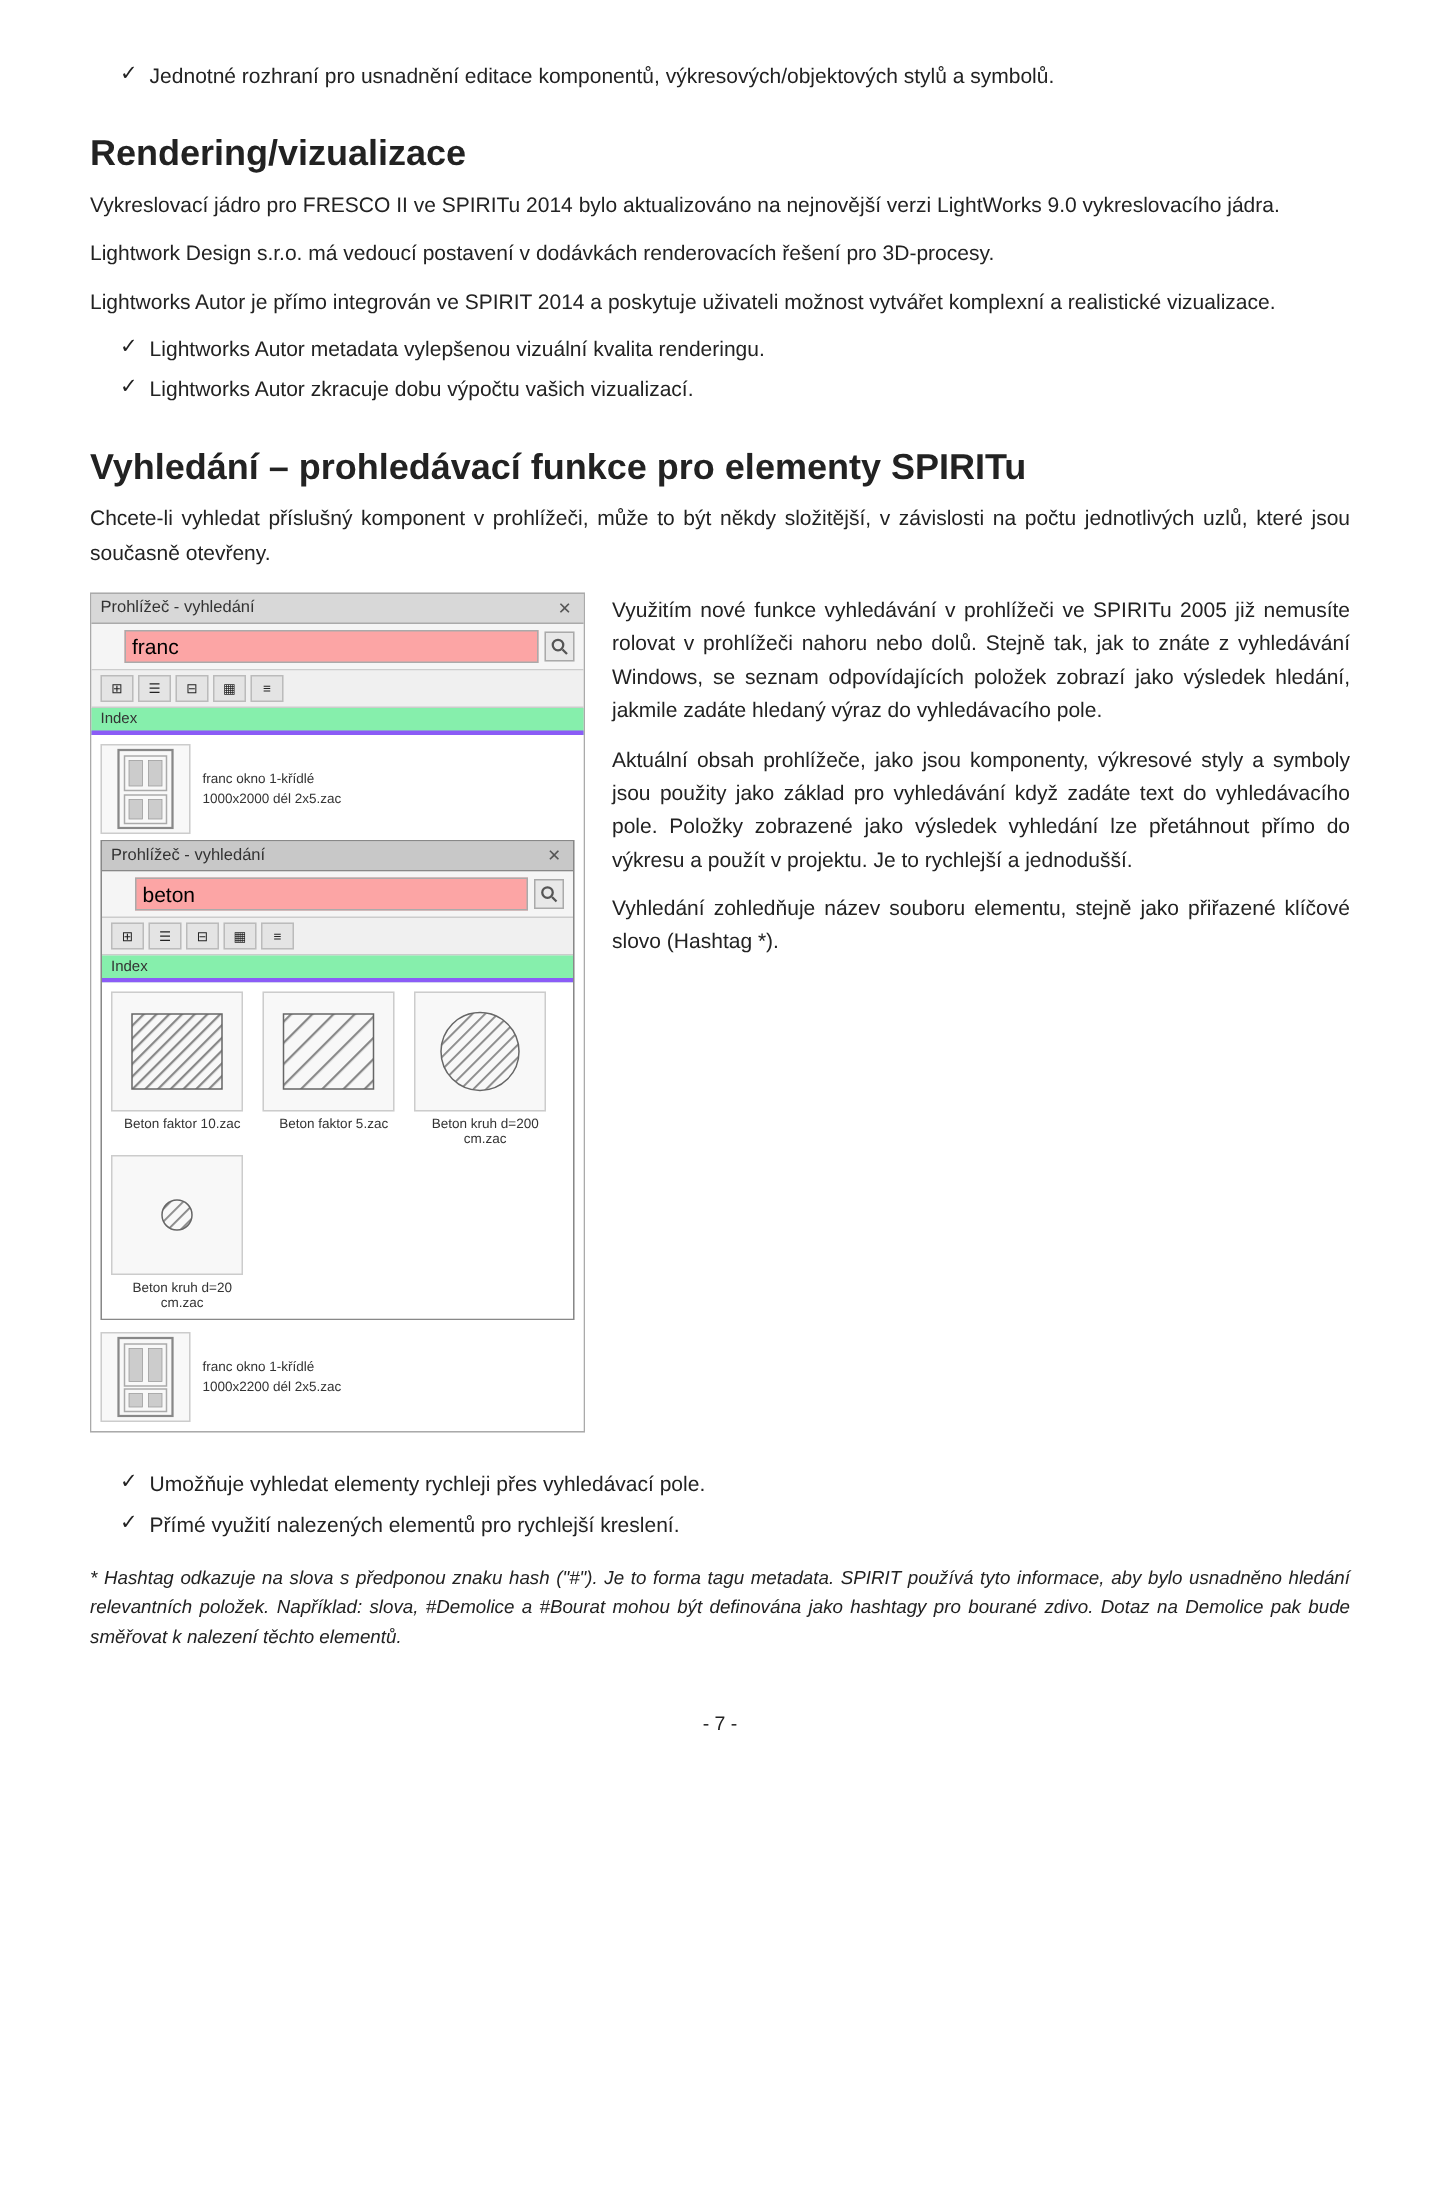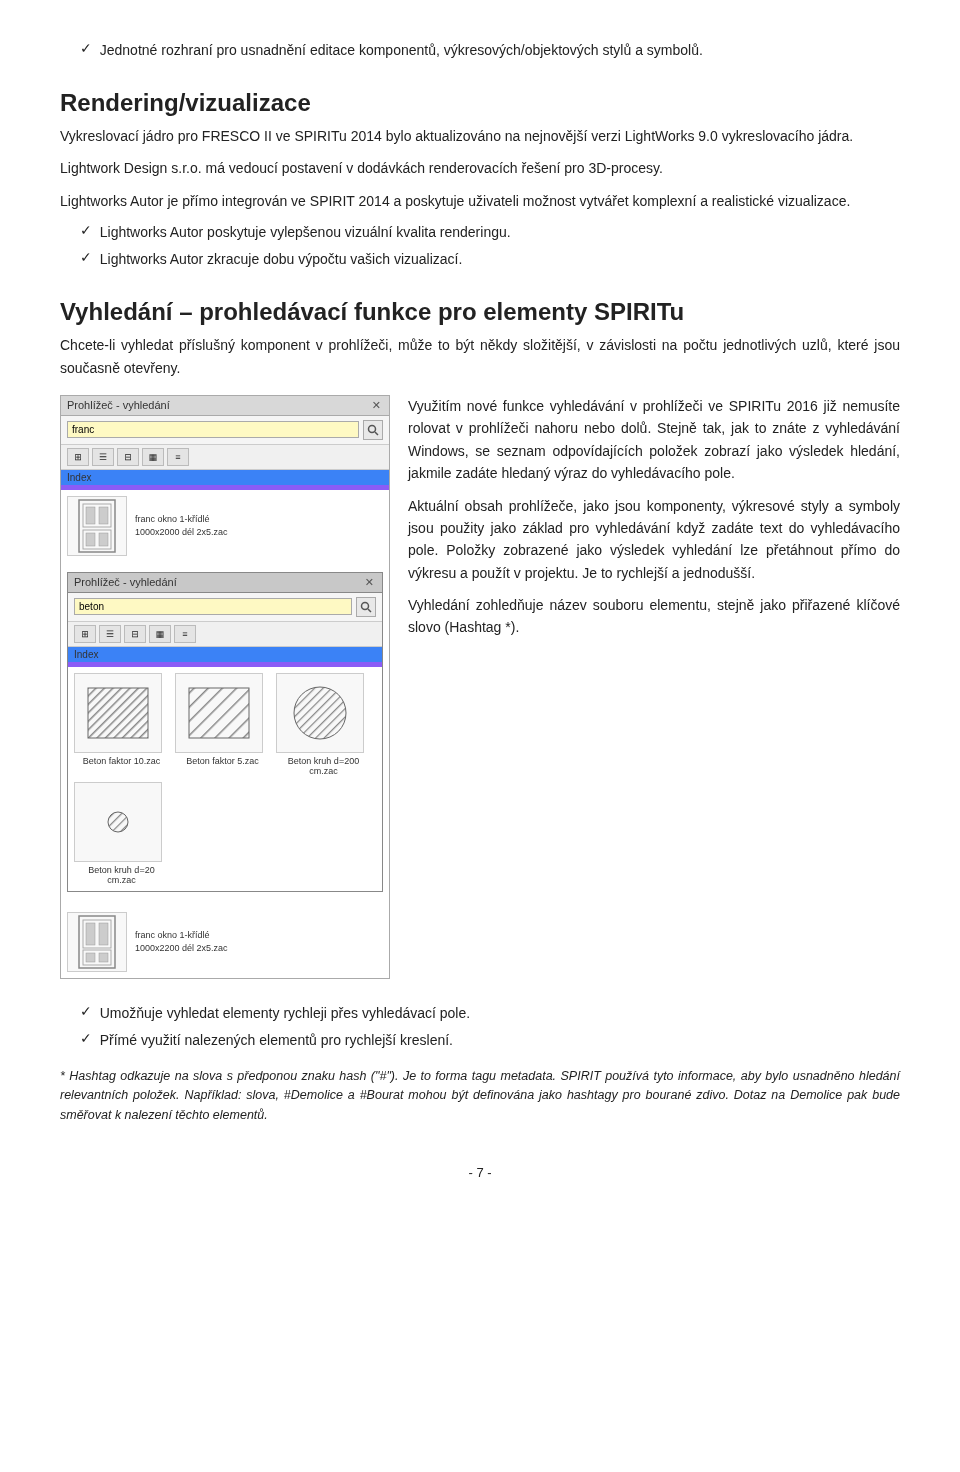--- a/index.html
+++ b/index.html
@@ -93,22 +93,23 @@
       display: flex;
       gap: 4px;
       align-items: center;
       background: #f5f5f5;
       border-bottom: 1px solid #ccc;
     }
     .browser-search-input {
       flex: 1;
       border: 1px solid #aaa;
       padding: 2px 4px;
-      font-size: 10px;
-      background: #fef9c3;
+      font-size: 14px;
+      background: #fca5a5;
+      margin-left: 16px;
     }
     .browser-search-btn {
       width: 20px;
       height: 20px;
       border: 1px solid #aaa;
       background: #e8e8e8;
       font-size: 10px;
       cursor: pointer;
       display: flex;
       align-items: center;
@@ -129,22 +130,22 @@
       font-size: 9px;
       cursor: pointer;
       display: flex;
       align-items: center;
       justify-content: center;
     }
     .browser-index-label {
       font-size: 10px;
       color: #333;
       padding: 2px 6px;
-      border-bottom: 5px solid #8b5cf6;
-      background: #3b82f6;
+      border-bottom: 3px solid #8b5cf6;
+      background: #86efac;
     }
 
     
     .inner-browser-window {
       border: 1px solid #888;
       background: #f0f0f0;
       font-size: 11px;
     }
     .inner-browser-titlebar {
       background: #c8c8c8;
@@ -206,21 +207,21 @@
 
 <div class="section-heading">Rendering/vizualizace</div>
 
 <p class="body-text">Vykreslovací jádro pro FRESCO II ve SPIRITu 2014 bylo aktualizováno na nejnovější verzi LightWorks 9.0 vykreslovacího jádra.</p>
 <p class="body-text">Lightwork Design s.r.o. má vedoucí postavení v dodávkách renderovacích řešení pro 3D-procesy.</p>
 <p class="body-text">Lightworks Autor je přímo integrován ve SPIRIT 2014 a poskytuje uživateli možnost vytvářet komplexní a realistické vizualizace.</p>
 
 <div class="bullet-section">
   <div class="check-item">
     <span class="check-icon">✓</span>
-    <span class="check-text">Lightworks Autor poskytuje vylepšenou vizuální kvalita renderingu.</span>
+    <span class="check-text">Lightworks Autor metadata vylepšenou vizuální kvalita renderingu.</span>
   </div>
   <div class="check-item">
     <span class="check-icon">✓</span>
     <span class="check-text">Lightworks Autor zkracuje dobu výpočtu vašich vizualizací.</span>
   </div>
 </div>
 
 <div class="section-heading">Vyhledání – prohledávací funkce pro elementy SPIRITu</div>
 
 <p class="body-text">Chcete-li vyhledat příslušný komponent v prohlížeči, může to být někdy složitější, v závislosti na počtu jednotlivých uzlů, které jsou současně otevřeny.</p>
@@ -247,21 +248,21 @@
         <div class="toolbar-btn">⊞</div>
         <div class="toolbar-btn">☰</div>
         <div class="toolbar-btn">⊟</div>
         <div class="toolbar-btn">▦</div>
         <div class="toolbar-btn">≡</div>
       </div>
       <div class="browser-index-label">Index</div>
 
       <div style="position:relative; background:#fff; padding:6px; min-height:280px;">
 
-        <div style="display:flex; flex-direction:column; gap:16px;">
+        <div style="display:flex; flex-direction:column; gap:4px;">
 
           <div style="display:flex; align-items:center; gap:8px;">
             <div style="width:60px;height:60px;border:1px solid #ccc;background:#f8f8f8;display:flex;align-items:center;justify-content:center;flex-shrink:0;">
               <svg width="40" height="55" viewBox="0 0 40 55">
                 <rect x="2" y="2" width="36" height="52" fill="none" stroke="#888" stroke-width="1.5"></rect>
                 <rect x="6" y="6" width="28" height="23" fill="none" stroke="#aaa" stroke-width="1"></rect>
                 <rect x="6" y="32" width="28" height="19" fill="none" stroke="#aaa" stroke-width="1"></rect>
                 <rect x="9" y="9" width="9" height="17" fill="#ccc" stroke="#999" stroke-width="0.5"></rect>
                 <rect x="22" y="9" width="9" height="17" fill="#ccc" stroke="#999" stroke-width="0.5"></rect>
                 <rect x="9" y="35" width="9" height="13" fill="#ccc" stroke="#999" stroke-width="0.5"></rect>
@@ -369,21 +370,21 @@
               </svg>
             </div>
             <span style="font-size:9px;color:#333;line-height:1.4;">franc okno 1-křídlé<br>1000x2200 dél 2x5.zac</span>
           </div>
         </div>
       </div>
     </div>
   </div>
 
   <div class="text-col">
-    <p>Využitím nové funkce vyhledávání v prohlížeči ve SPIRITu 2016 již nemusíte rolovat v prohlížeči nahoru nebo dolů. Stejně tak, jak to znáte z vyhledávání Windows, se seznam odpovídajících položek zobrazí jako výsledek hledání, jakmile zadáte hledaný výraz do vyhledávacího pole.</p>
+    <p>Využitím nové funkce vyhledávání v prohlížeči ve SPIRITu 2005 již nemusíte rolovat v prohlížeči nahoru nebo dolů. Stejně tak, jak to znáte z vyhledávání Windows, se seznam odpovídajících položek zobrazí jako výsledek hledání, jakmile zadáte hledaný výraz do vyhledávacího pole.</p>
     <p>Aktuální obsah prohlížeče, jako jsou komponenty, výkresové styly a symboly jsou použity jako základ pro vyhledávání když zadáte text do vyhledávacího pole. Položky zobrazené jako výsledek vyhledání lze přetáhnout přímo do výkresu a použít v projektu. Je to rychlejší a jednodušší.</p>
     <p>Vyhledání zohledňuje název souboru elementu, stejně jako přiřazené klíčové slovo (Hashtag *).</p>
   </div>
 </div>
 
 <div class="bullet-section">
   <div class="check-item">
     <span class="check-icon">✓</span>
     <span class="check-text">Umožňuje vyhledat elementy rychleji přes vyhledávací pole.</span>
   </div>

